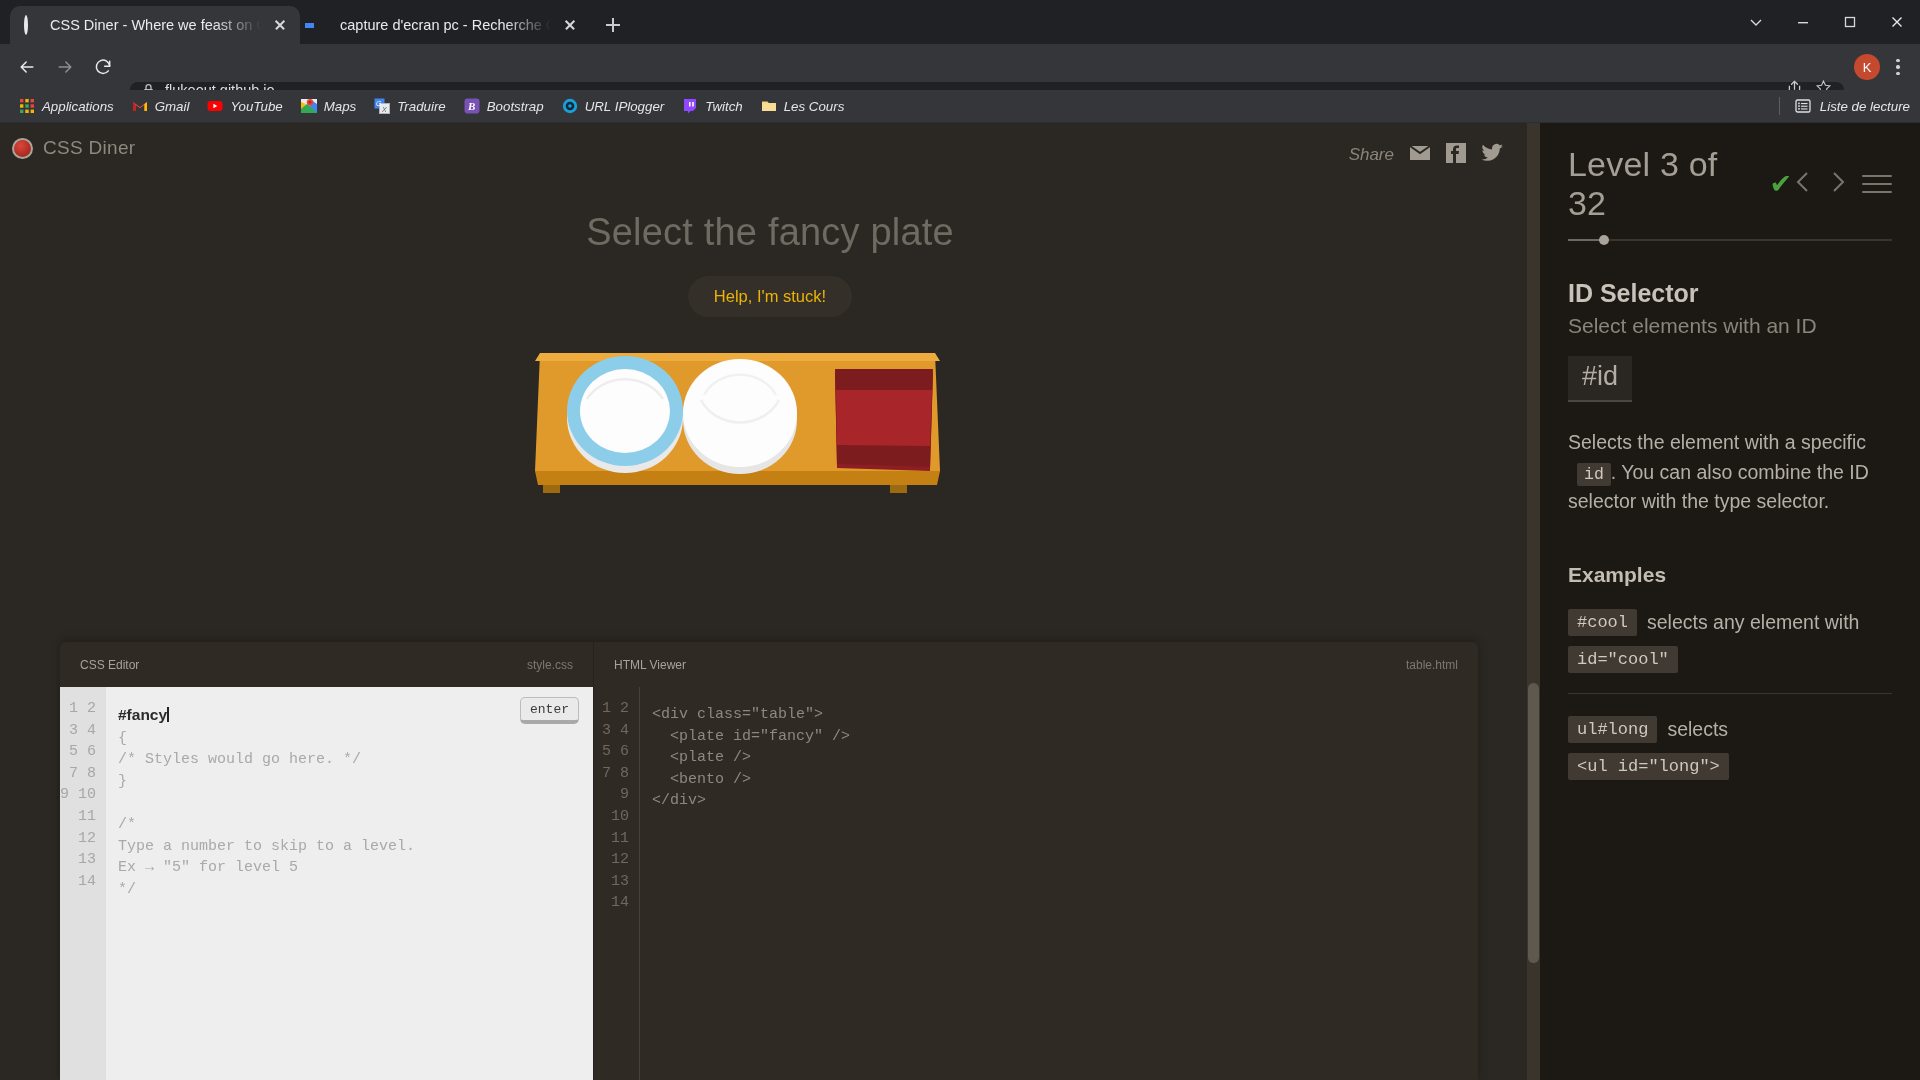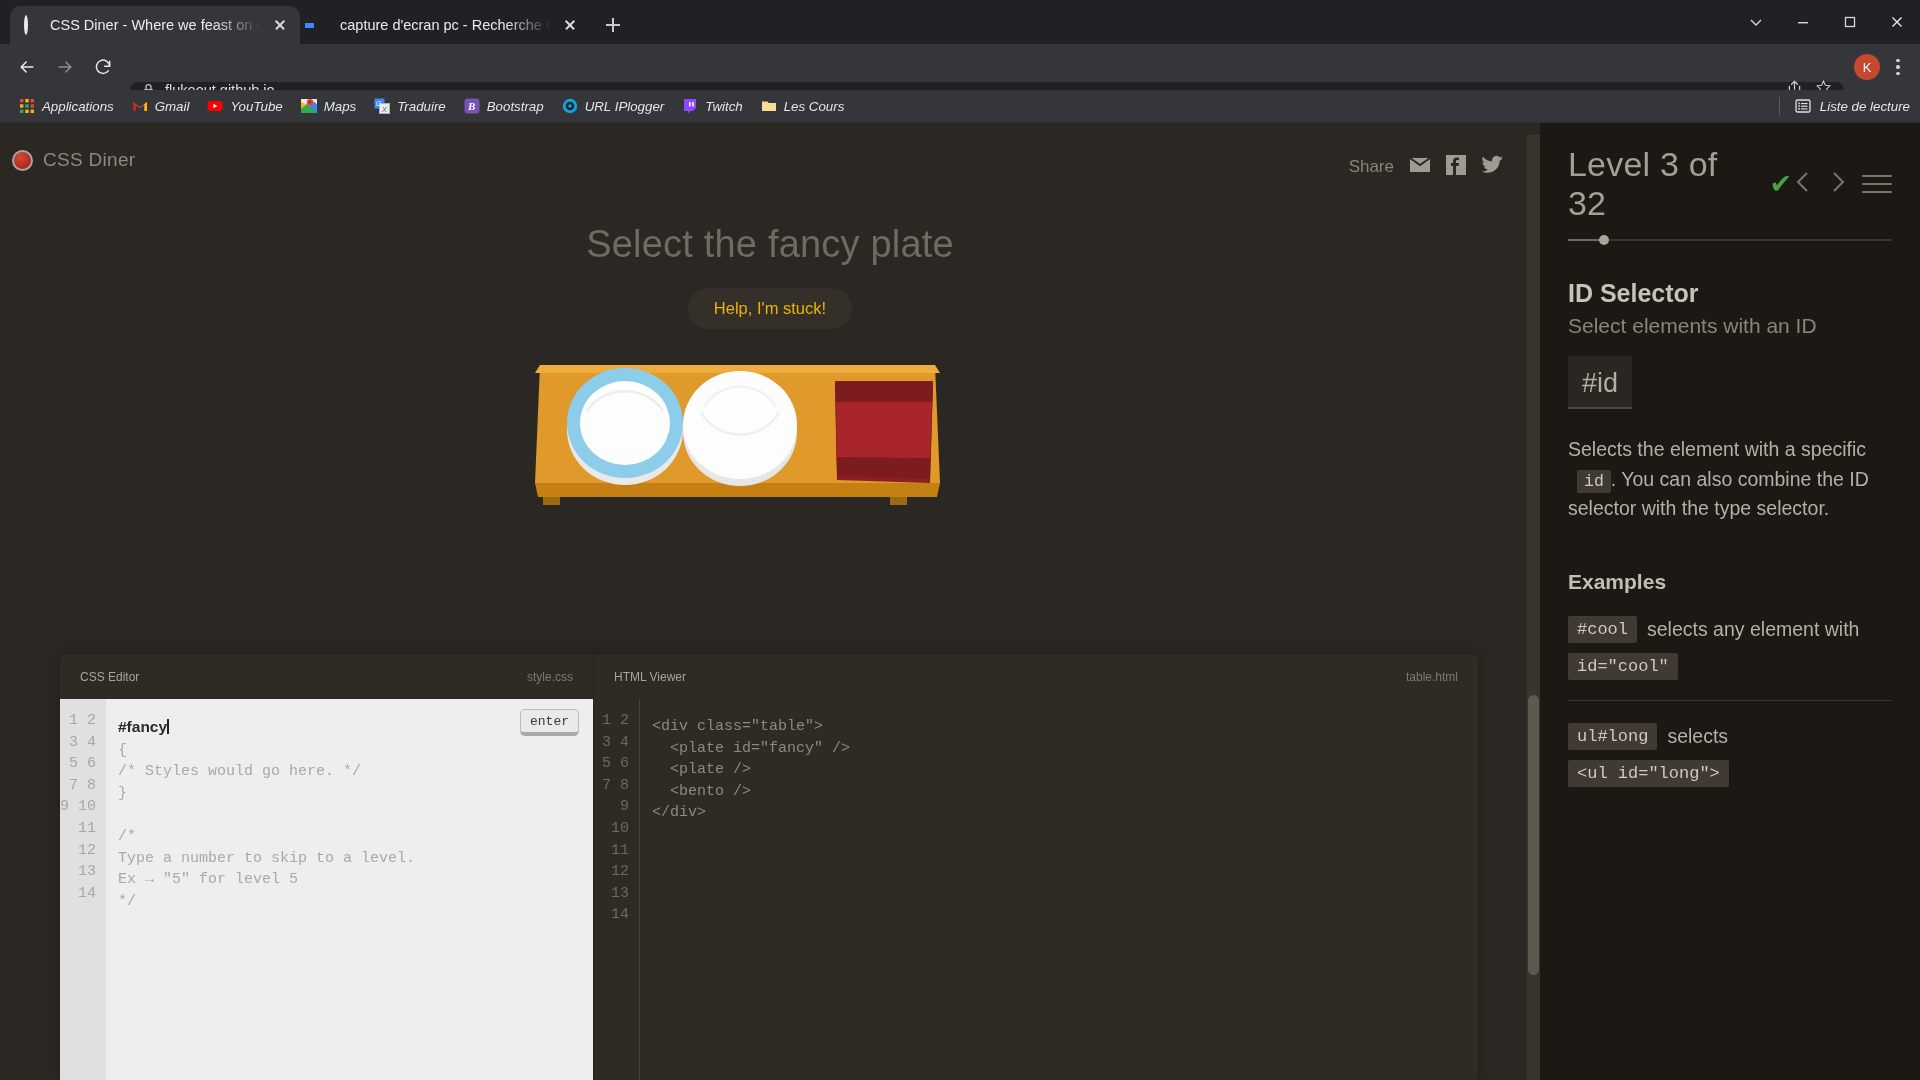--- a/index.html
+++ b/index.html
@@ -100,31 +100,31 @@
   .bm { display: flex; align-items: center; gap: 7px; padding: 3px 9px; border-radius: 4px;
         font-size: 13.3px; color: #e3e5e8; white-space: nowrap; }
   .bm-ico { width: 16px; height: 16px; flex: 0 0 16px; display: block; }
   .bm-right { position: absolute; right: 10px; display: flex; align-items: center; gap: 9px;
               font-size: 13.3px; color: #e3e5e8; }
   .bm-sep { width: 1px; height: 18px; background: #5c5e62; margin-right: 6px; }
 
   
   .page { flex: 1; display: flex; background: #2b2722; position: relative; overflow: hidden; }
 
-  .game { flex: 1; position: relative; overflow: hidden; margin-top: 12px; }
+  .game { flex: 1; position: relative; overflow: hidden; }
   .logo { display: flex; align-items: center; gap: 10px; padding: 14px 0 0 12px; }
   .logo-dot {
     width: 21px; height: 21px; border-radius: 50%;
     background: radial-gradient(circle at 38% 32%, #d8483c 0%, #b32d22 60%, #8b221a 100%);
     border: 2.5px solid #a9a49c;
   }
   .logo-text { font-size: 19px; color: #8e887f; letter-spacing: .3px; }
 
   .share {
-    position: absolute; right: 36px; top: 18px; display: flex; align-items: center; gap: 12px;
+    position: absolute; right: 36px; top: 18px; display: flex; align-items: center; gap: 12px; font-style: italic;
   }
   .share-label { font-size: 17px; color: #8a847b; margin-right: 2px; }
   .share svg { width: 24px; height: 24px; fill: #a09a91; }
 
   .level-title {
     text-align: center; margin-top: 52px; font-size: 38px; color: #6f6a62;
     font-weight: 400; letter-spacing: .2px;
   }
   .help-wrap { text-align: center; margin-top: 22px; }
   .help-btn {
@@ -203,21 +203,21 @@
   .prog-done { position: absolute; left: 0; top: 4px; height: 1.6px; width: 33px; background: #6e6861; }
   .prog-dot {
     position: absolute; left: 31px; top: 0; width: 10px; height: 10px; border-radius: 50%;
     background: #a9a39a;
   }
 
   .sel-name { margin-top: 34px; font-size: 25px; color: #c8c2b9; font-weight: bold; }
   .sel-sub  { margin-top: 6px; font-size: 21px; color: #8a847b; }
   .sel-syntax {
     display: inline-block; margin-top: 18px; background: #2a2621; color: #b3ada4;
-    font-size: 27px; padding: 12px 14px 8px; border-bottom: 2px solid #4d473f;
+    font-size: 27px; padding: 5px 14px 8px; border-bottom: 2px solid #4d473f;
   }
   .sel-desc { margin-top: 26px; font-size: 19.5px; line-height: 1.52; color: #b5afa6; }
   code.kbd {
     font-family: "Liberation Mono", monospace; background: #403a33; color: #cfc9c0;
     padding: 2px 7px; font-size: 16.5px; border-radius: 2px; margin-left: 9px;
   }
   .ex-head { margin-top: 46px; font-size: 21px; color: #c3bdb4; font-weight: bold; }
   .ex-row { margin-top: 22px; display: flex; align-items: center; gap: 10px;
             font-size: 19.5px; color: #b5afa6; flex-wrap: wrap; }
   .ex-divider { margin-top: 20px; height: 1px; background: #3a342d; }

